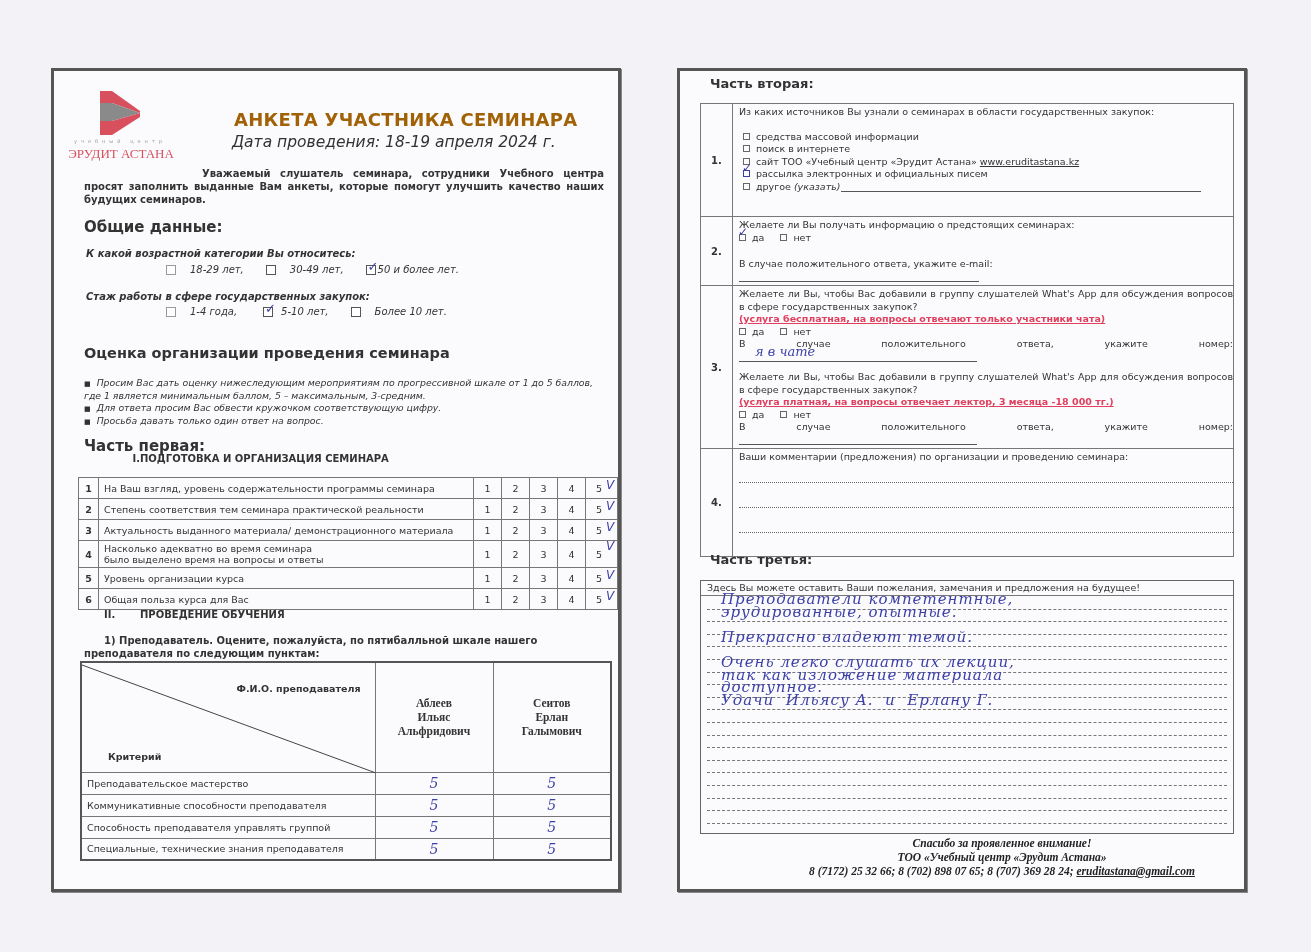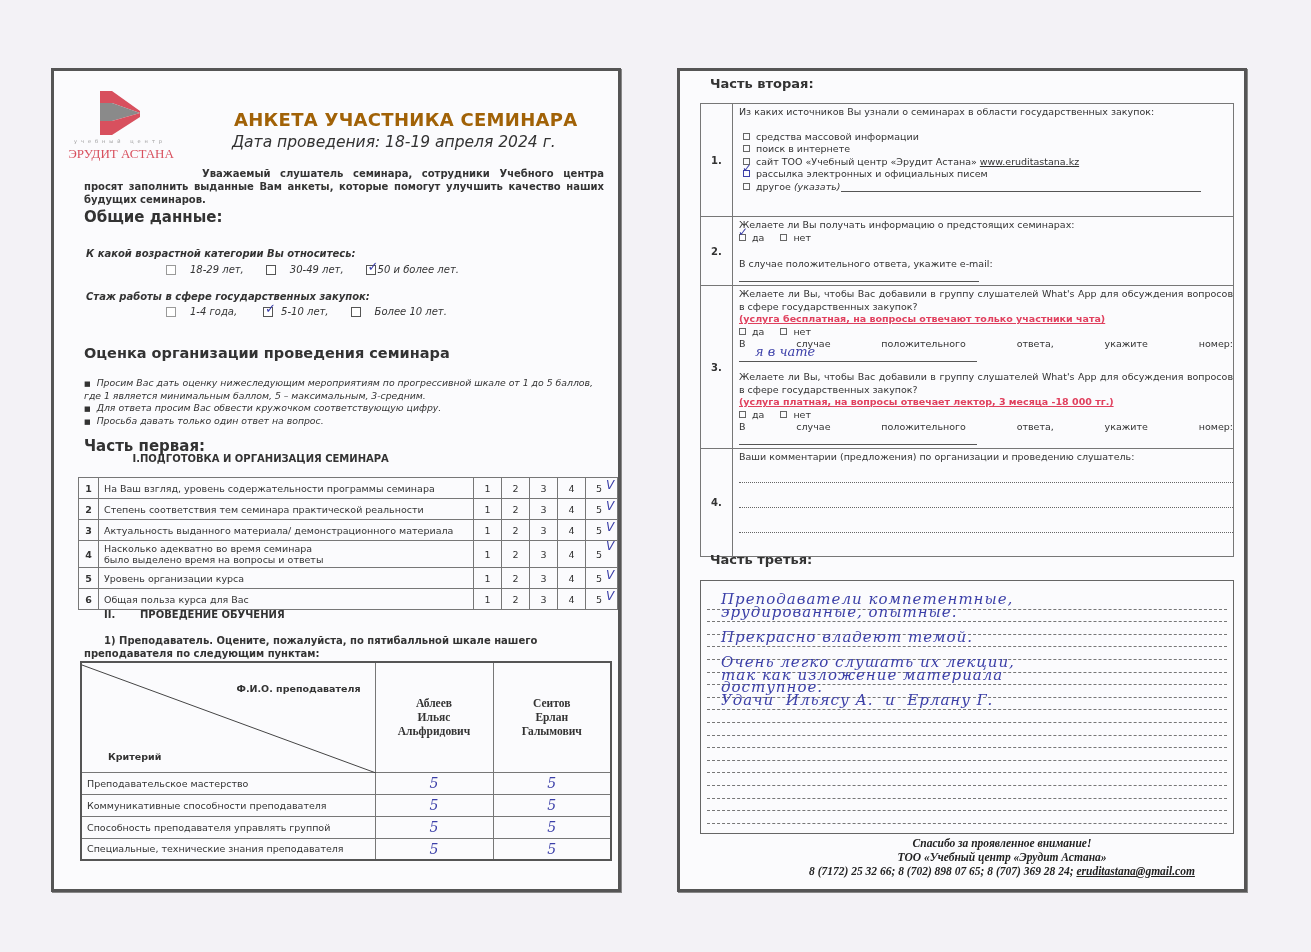--- a/index.html
+++ b/index.html
@@ -98,21 +98,21 @@
       <polygon points="0,30 12,30 40,22 40,26 12,44 0,44" fill="#d8505e"></polygon>
     </svg>
     <div class="small">учебный центр</div>
     <div class="name">ЭРУДИТ АСТАНА</div>
   </div>
 
   <div class="abs title">АНКЕТА УЧАСТНИКА СЕМИНАРА</div>
   <div class="abs date">Дата проведения: 18-19 апреля 2024 г.</div>
   <div class="abs intro">Уважаемый слушатель семинара, сотрудники Учебного центра просят заполнить выданные Вам анкеты, которые помогут улучшить качество наших будущих семинаров.</div>
 
-  <div class="abs h2" style="left:30px; top:137px;">Общие данные:</div>
+  <div class="abs h2" style="left:30px; top:147px;">Общие данные:</div>
 
   <div class="abs q-label" style="left:32px; top:177px;">К какой возрастной категории Вы относитесь:</div>
   <div class="abs opt-row" style="left:112px; top:193px;">
     <span class="box light"></span>
     <span class="opt">18-29 лет,</span>
     <span class="box"></span>
     <span class="opt">30-49 лет,</span>
     <span class="box" style="margin-right:2px;">
         <span class="check">✓</span>
       </span>
@@ -308,32 +308,33 @@
         <div>Желаете ли Вы, чтобы Вас добавили в группу слушателей What's App для обсуждения вопросов в сфере государственных закупок?</div>
         <div class="red">(услуга платная, на вопросы отвечает лектор, 3 месяца -18 000 тг.)</div>
         <div><span class="sbox" style="margin-left:0;"></span><span>да</span><span class="sbox" style="margin-left:16px;"></span><span>нет</span></div>
         <div><span>В случае положительного ответа, укажите номер:</span> <span class="uline" style="width:238px;"></span></div>
       </td>
     </tr>
 
     <tr style="height:108px;">
       <td class="n">4.</td>
       <td class="c">
-        <div>Ваши комментарии (предложения) по организации и проведению слушатель:</div>
+        <div>Ваши комментарии (предложения) по организации и проведению семинара:</div>
         <div class="dots" style="margin-top:18px;"></div>
         <div class="dots" style="margin-top:24px;"></div>
         <div class="dots" style="margin-top:24px;"></div>
       </td>
     </tr>
   </tbody>
     </table>
 
   <div class="abs h2" style="left:30px; top:481px; font-size:13px;">Часть третья:</div>
 
   <div class="abs p3box">
+    <div class="head">Здесь Вы можете оставить Ваши пожелания, замечания и предложения на будущее!</div>
     <div class="p3lines" id="p3lines">
         <div class="ln"></div>
         <div class="ln"></div>
         <div class="ln"></div>
         <div class="ln"></div>
         <div class="ln"></div>
         <div class="ln"></div>
         <div class="ln"></div>
         <div class="ln"></div>
         <div class="ln"></div>

